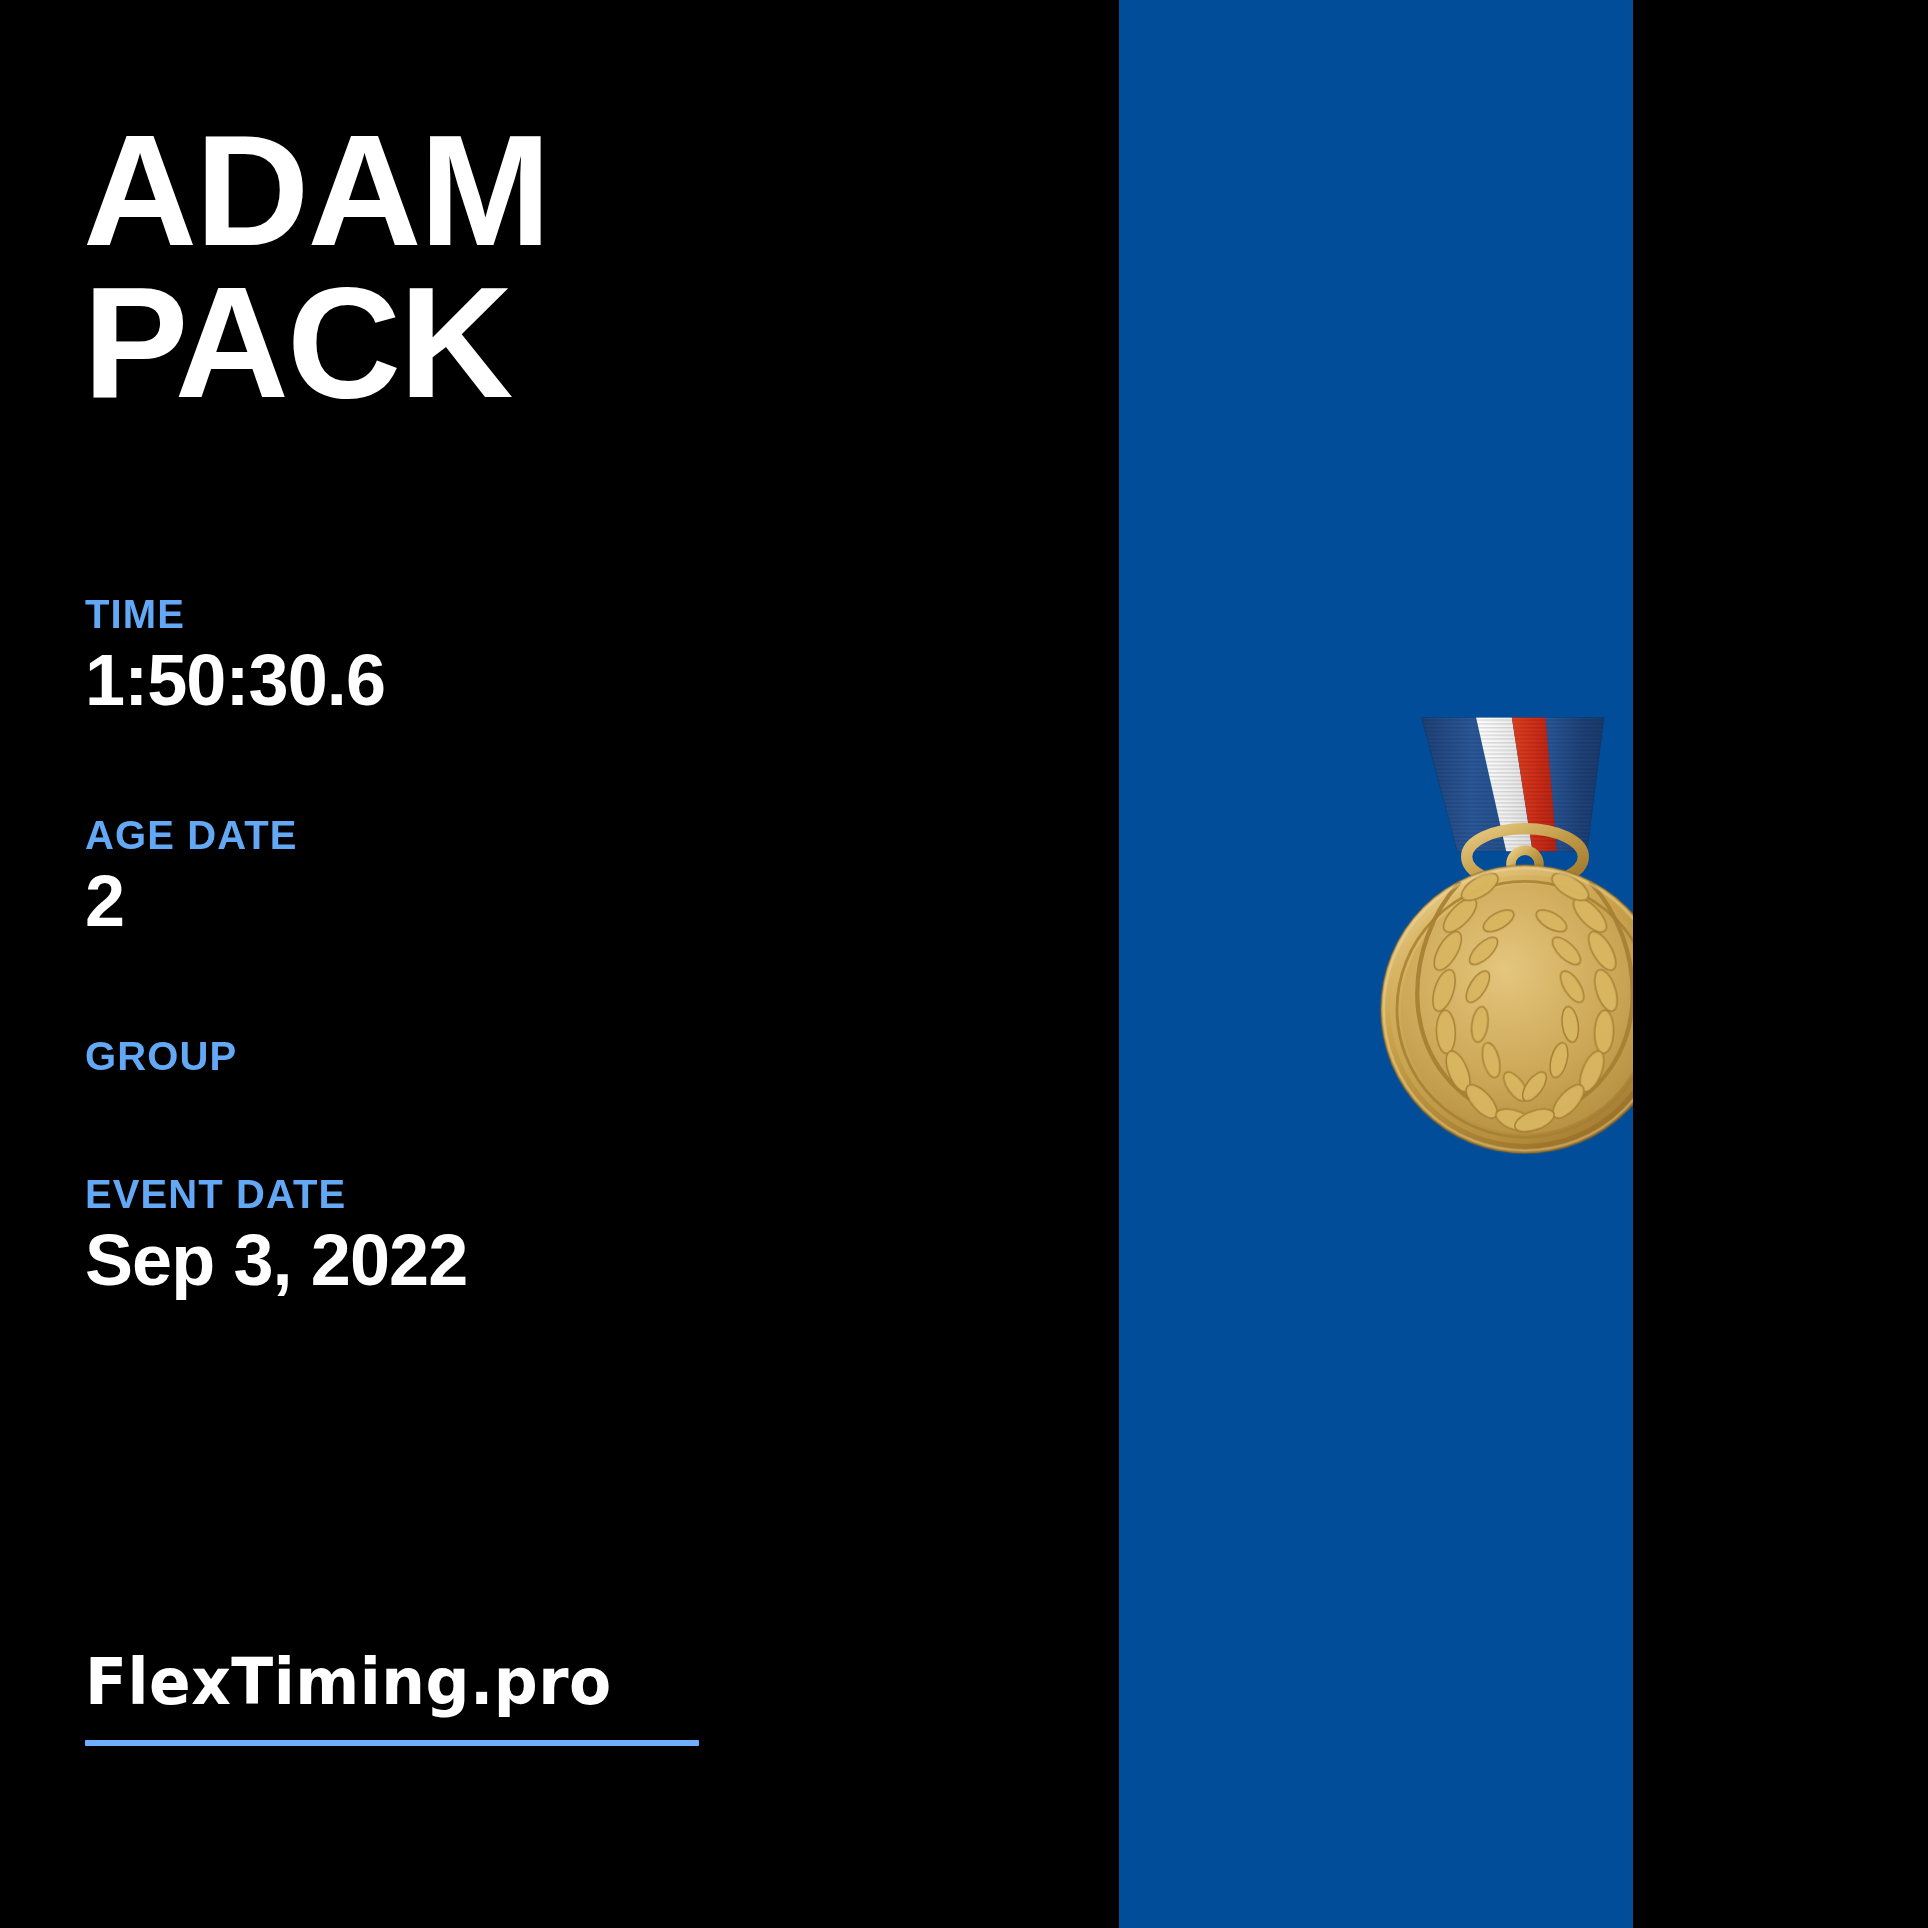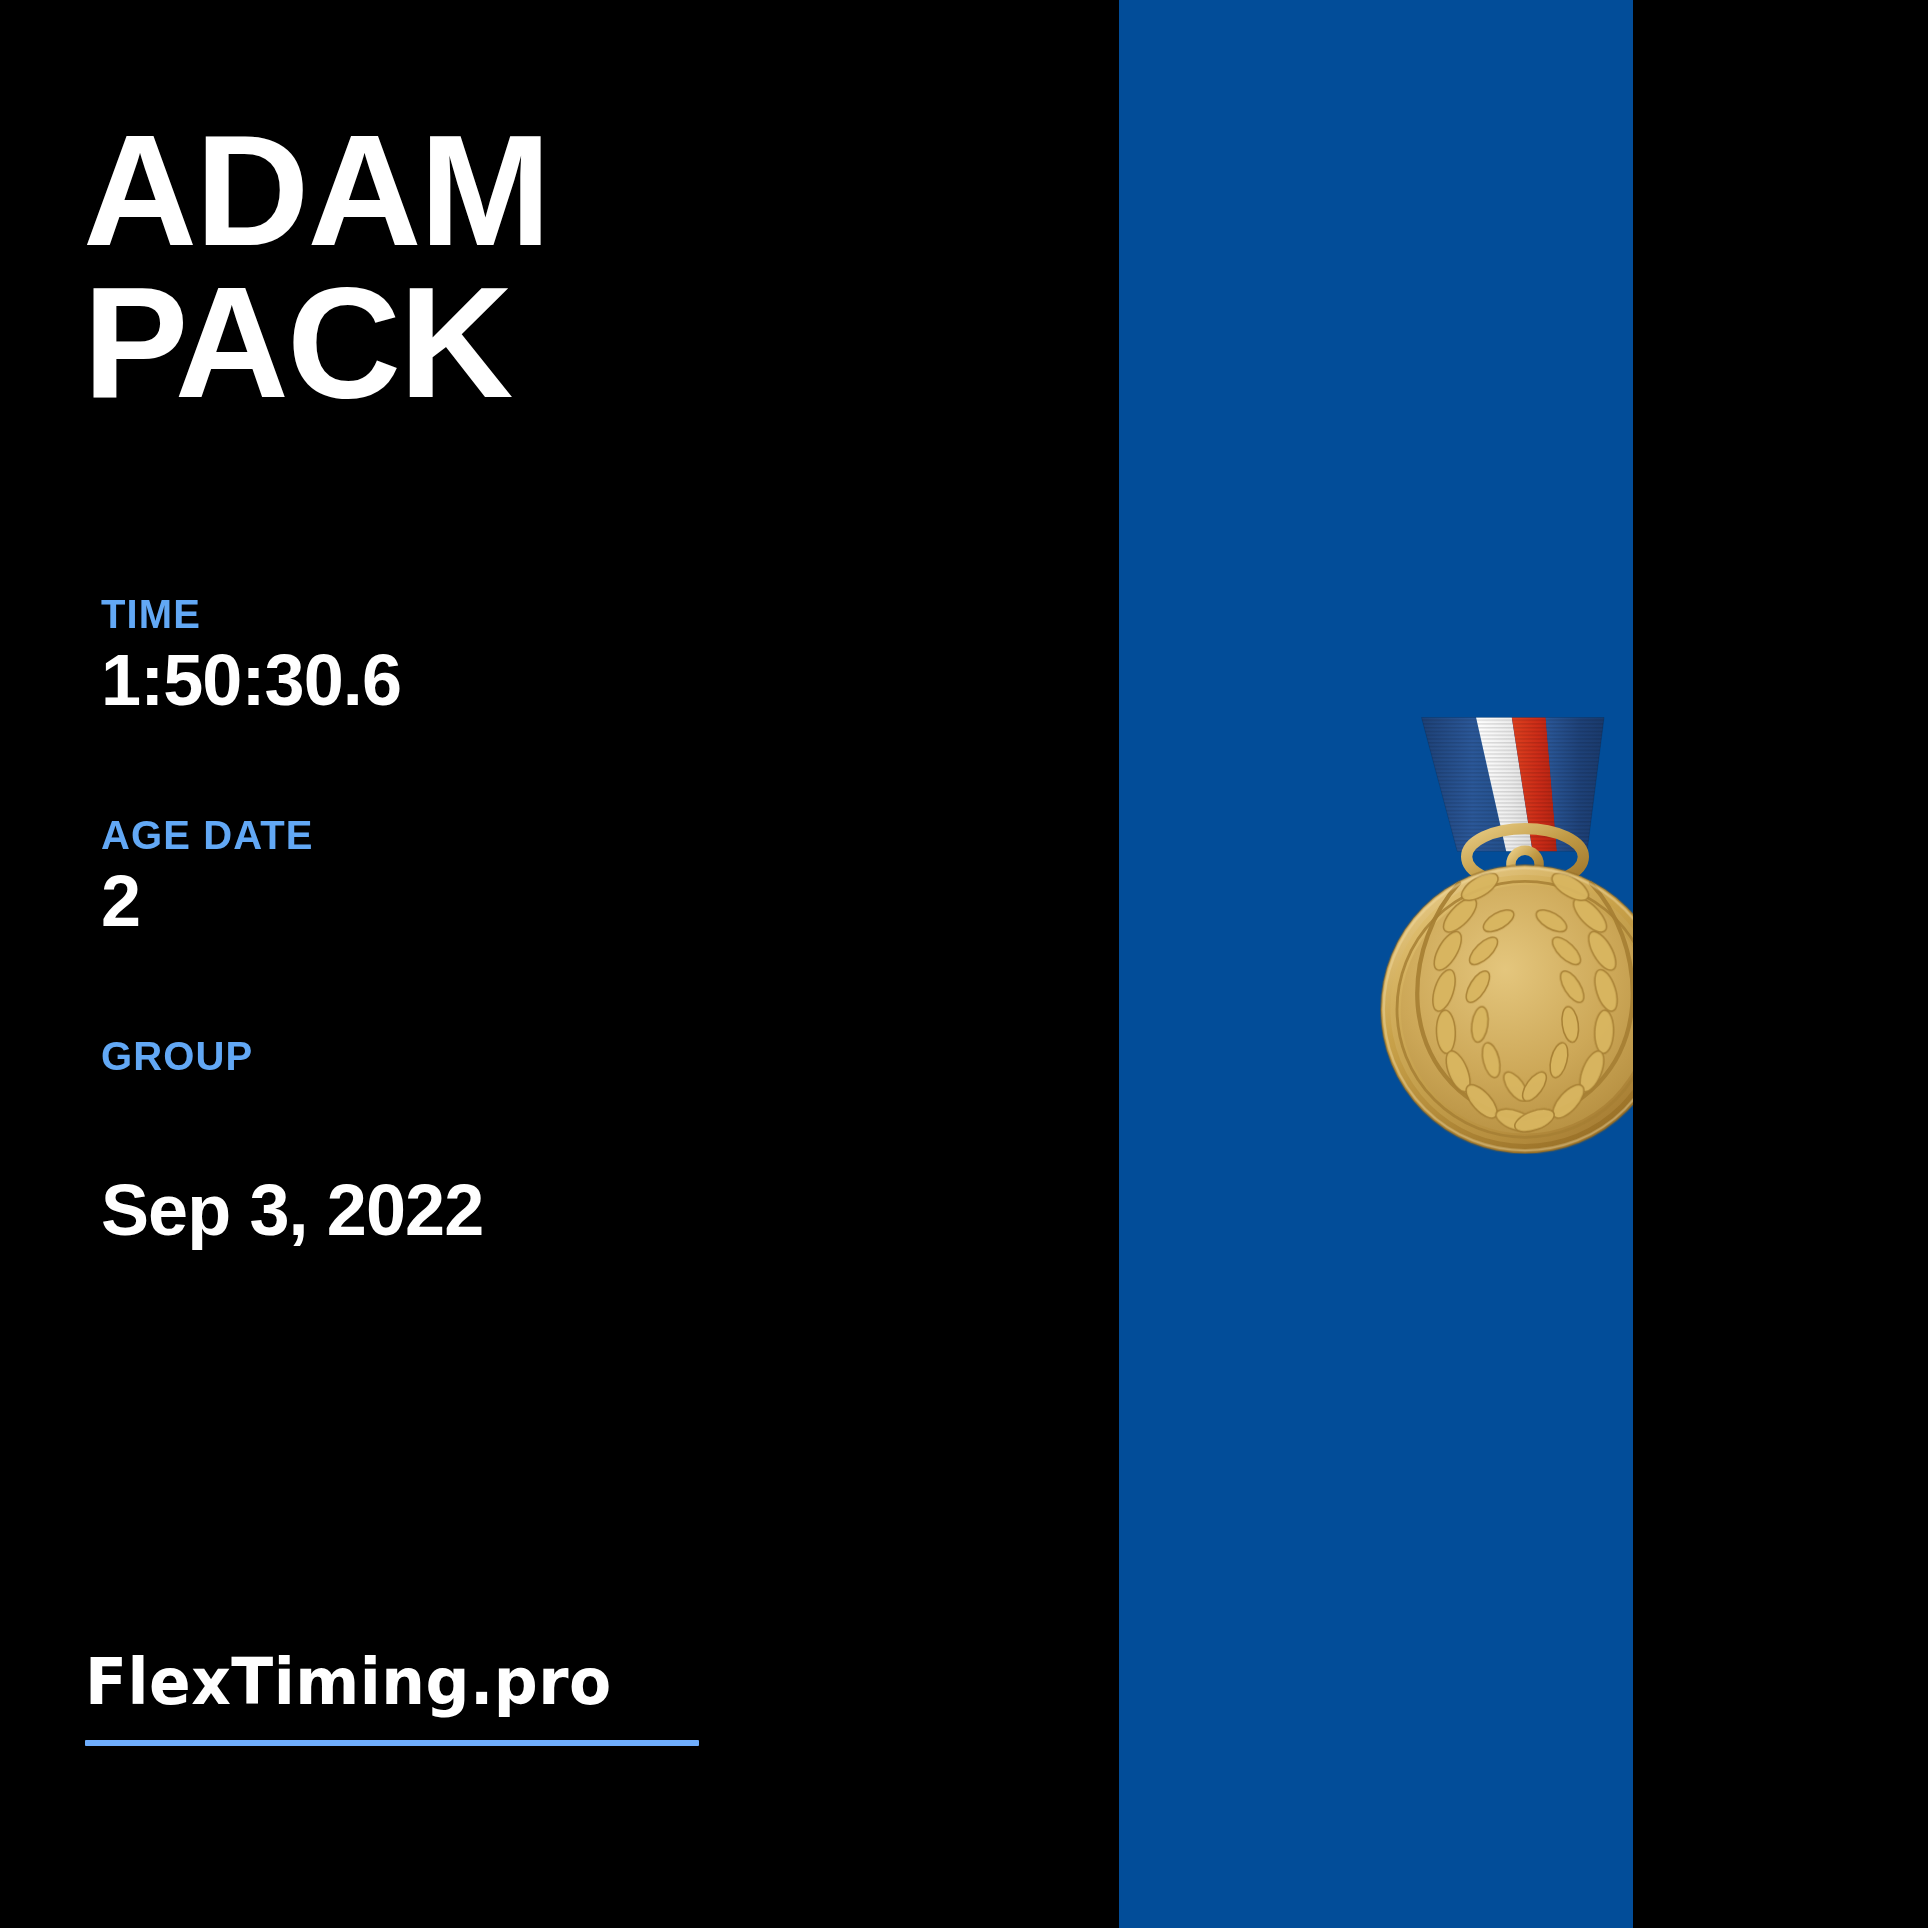--- a/index.html
+++ b/index.html
@@ -44,21 +44,20 @@
     letter-spacing: -1.9px;
     white-space: pre-line;
   }
 
   
   .stats {
     position: absolute;
     left: 85px;
     top: 593px;
     width: 942px;
-    margin-left: 16px;
   }
   .stat-block {
     margin-bottom: 96px;
   }
   .stat-block:last-child { margin-bottom: 0; }
   .stat-label {
     color: #62A8F5;
     font-size: 40px;
     font-weight: 700;
     letter-spacing: 1.1px;
@@ -130,20 +129,21 @@
     <div class="stat-block">
       <div class="stat-label">AGE DATE</div>
       <div class="stat-value">2</div>
     </div>
 
     <div class="stat-block">
       <div class="stat-label">GROUP</div>
     </div>
 
     <div class="stat-block">
+      <div class="stat-label">EVENT DATE</div>
       <div class="stat-value">Sep 3, 2022</div>
     </div>
 
   </div>
 
   <div class="brand">
     <div class="brand-text">FlexTiming.pro</div>
     <div class="brand-rule"></div>
   </div>
 

